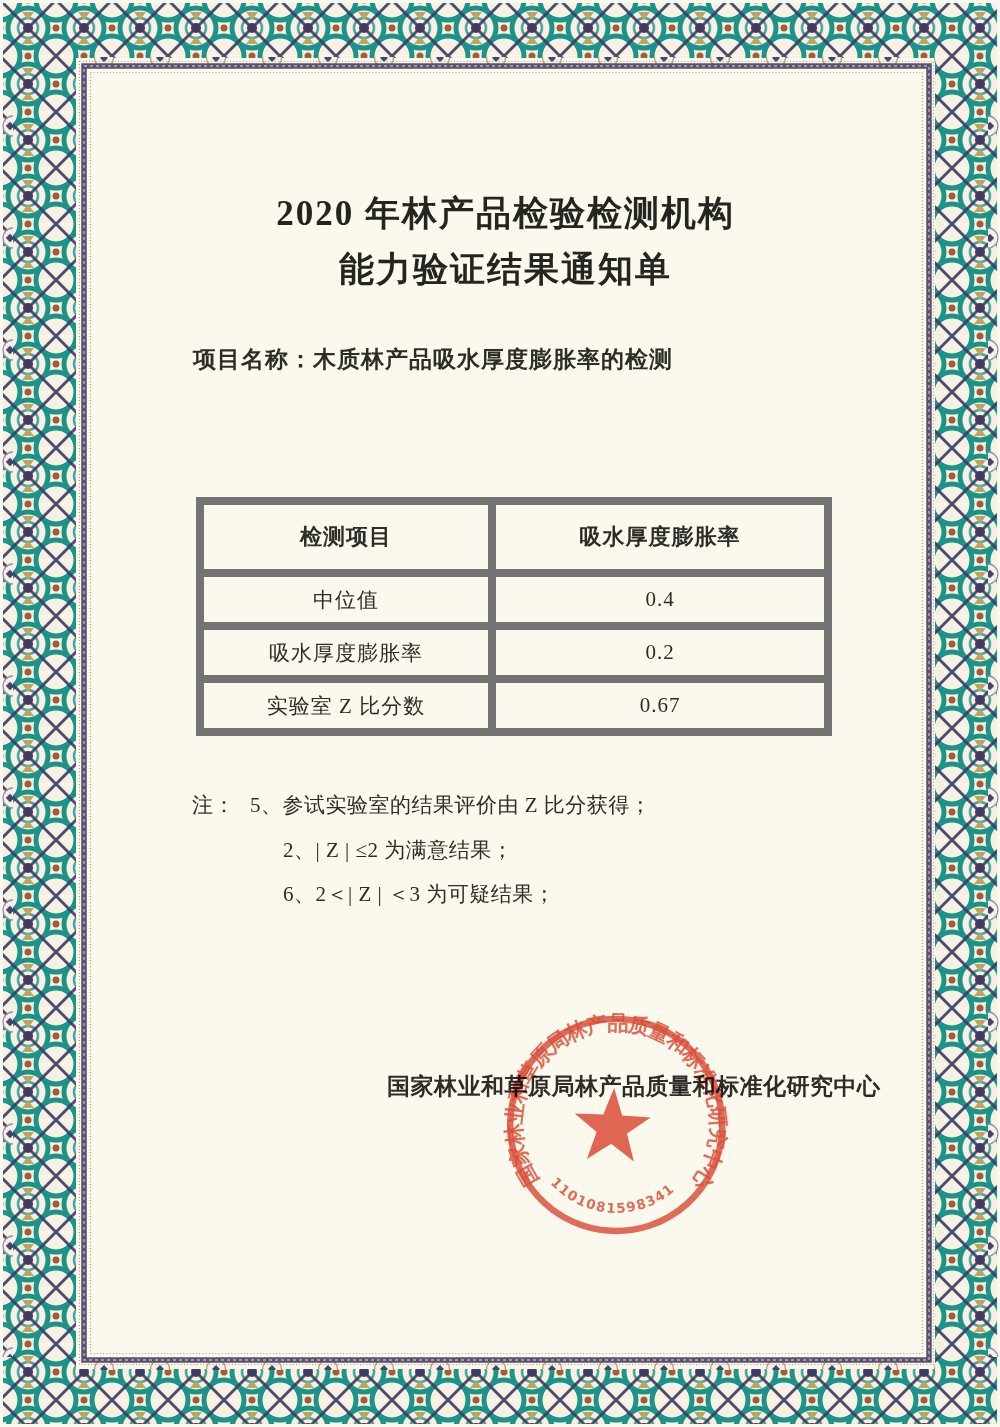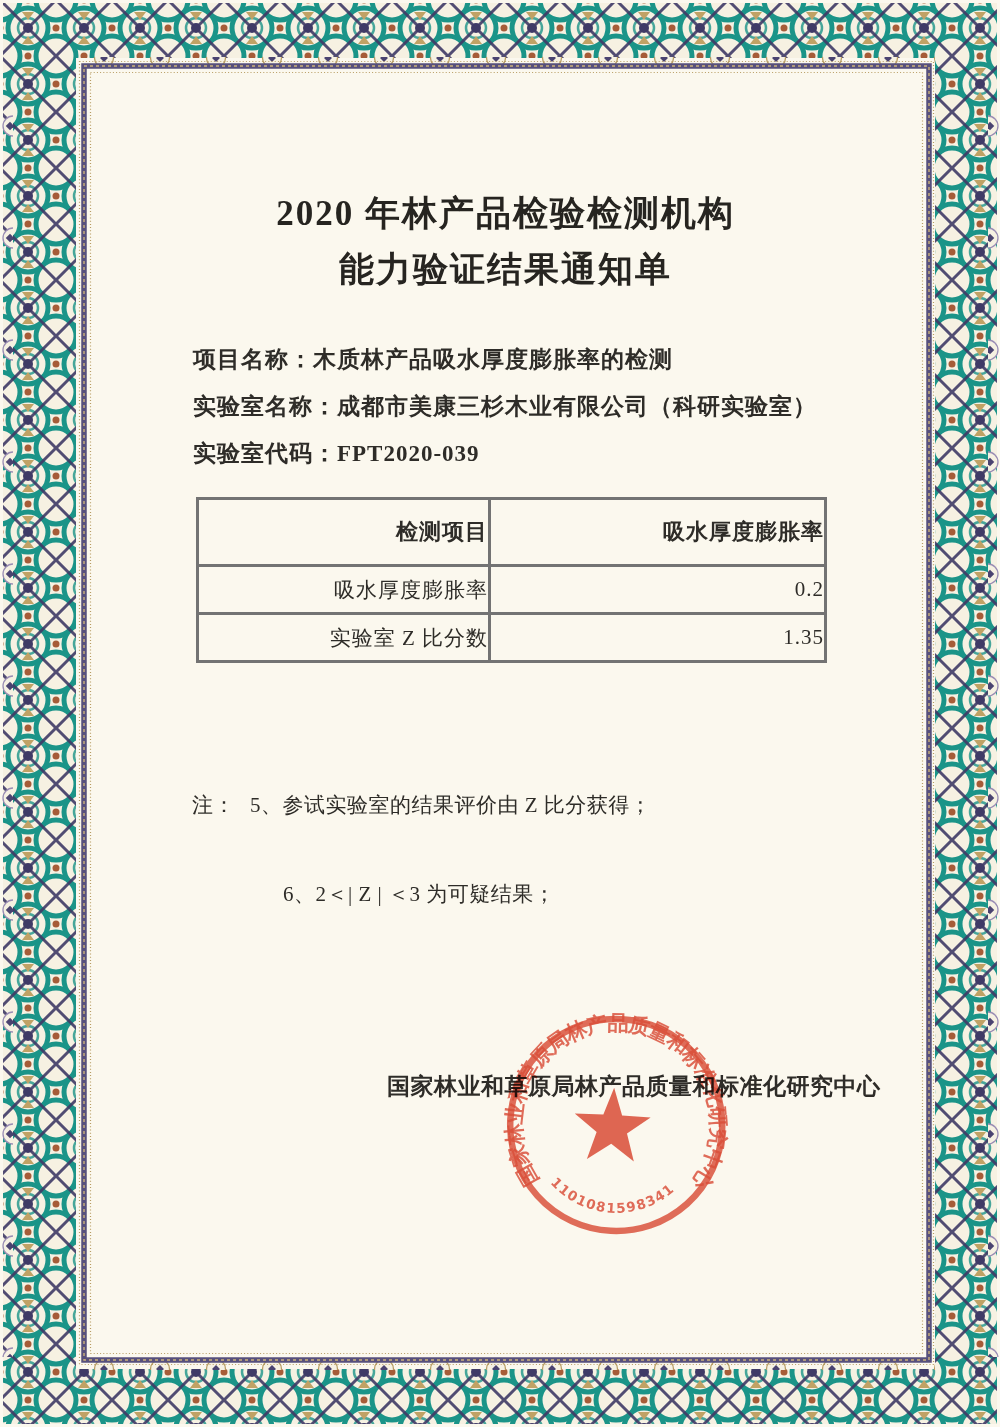--- a/index.html
+++ b/index.html
@@ -12,21 +12,21 @@
   .frame{position:absolute; left:0; top:0; z-index:1; pointer-events:none;}
   .content{position:absolute; left:0; top:0; width:1000px; height:1427px; z-index:2;}
   .abs{position:absolute;}
   .title{left:93px; width:825px; text-align:center; font-size:35px; font-weight:bold; letter-spacing:2px; color:#262420;}
   .field{left:193px; font-size:23px; font-weight:600; letter-spacing:1px; white-space:nowrap;}
   .cert-table{
     position:absolute; left:196px; top:497px; width:628px;
     border-collapse:collapse; table-layout:fixed;
   }
   .cert-table td, .cert-table th{
-    border:3px solid #737373; text-align:right; vertical-align:middle;
+    border:8px solid #737373; text-align:center; vertical-align:middle;
     font-size:21px; padding:0; letter-spacing:1px;
   }
   .cert-table th{height:64px; font-size:22px; font-weight:bold;}
   .cert-table td{height:45px;}
   .col1{width:292px;} .col2{width:336px;}
   .note{font-size:21px; letter-spacing:0.5px; white-space:nowrap;}
   .issuer{left:387px; top:1071px; font-size:23px; font-weight:600; letter-spacing:0.5px; white-space:nowrap;}
   .dateline{left:520px; top:1117px; font-size:24px; letter-spacing:1.5px; white-space:nowrap;}
   .stamp{position:absolute; left:486px; top:997px; z-index:3; mix-blend-mode:multiply; transform:rotate(3deg);}
 </style>
@@ -94,50 +94,49 @@
     </g>
   </svg>
 
   <div class="content">
     <div class="abs title" style="top:190px">2020 年林产品检验检测机构</div>
     <div class="abs field" style="top:344px">
       <span>项目名称：</span><span>木质林产品吸水厚度膨胀率的检测</span>
     </div>
 
     <div class="abs title" style="top:246px">能力验证结果通知单</div>
-    <div class="abs field" style="top:391px">
-      <span>实验室名称：</span><span>成都市美康三杉木业有限公司（科研实验室）</span>
-    </div>
-    <div class="abs field" style="top:438px">
-      <span>实验室代码：</span><span>FPT2020-039</span>
-    </div>
 
     <table class="cert-table">
       <colgroup>
           <col class="col1">
           <col class="col2">
         </colgroup>
       <tbody>
           <tr>
         <th>检测项目</th>
         <th>吸水厚度膨胀率</th>
       </tr>
       <tr>
+        <td>中位值</td>
+        <td>0.4</td>
+      </tr>
+      <tr>
         <td>吸水厚度膨胀率</td>
         <td>0.2</td>
       </tr>
       <tr>
         <td>实验室 Z 比分数</td>
-        <td>1.35</td>
+        <td>0.67</td>
       </tr>
     </tbody>
       </table>
 
     <div class="abs note" style="left:192px; top:791px">注：</div>
     <div class="abs note" style="left:250px; top:791px">5、参试实验室的结果评价由 Z 比分获得；</div>
+    <div class="abs note" style="left:283px; top:836px">2、| Z | ≤2 为满意结果；</div>
     <div class="abs note" style="left:283px; top:880px">6、2＜| Z | ＜3 为可疑结果；</div>
 
     <div class="abs issuer">国家林业和草原局林产品质量和标准化研究中心</div>
   </div>
 
   <svg class="stamp" width="260" height="264" viewBox="0 0 260 264">
     <defs>
       <path id="sealArc" d="M57.2 189.1 A95 95 0 1 1 202.8 189.1" fill="none"></path>
       <path id="numArc" d="M65.7 188 A88 88 0 0 0 194.3 188" fill="none"></path>
     </defs>

